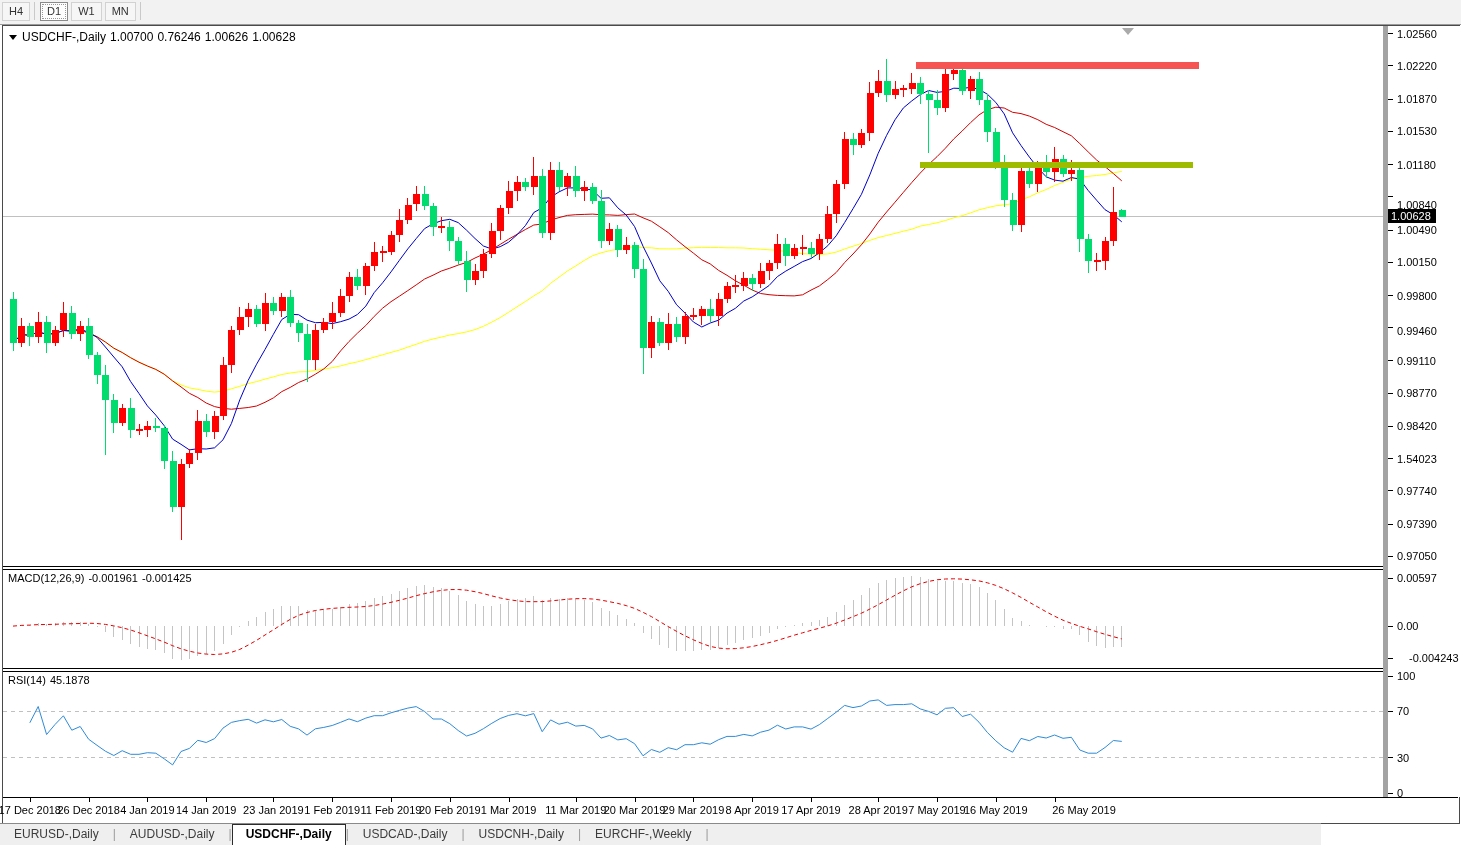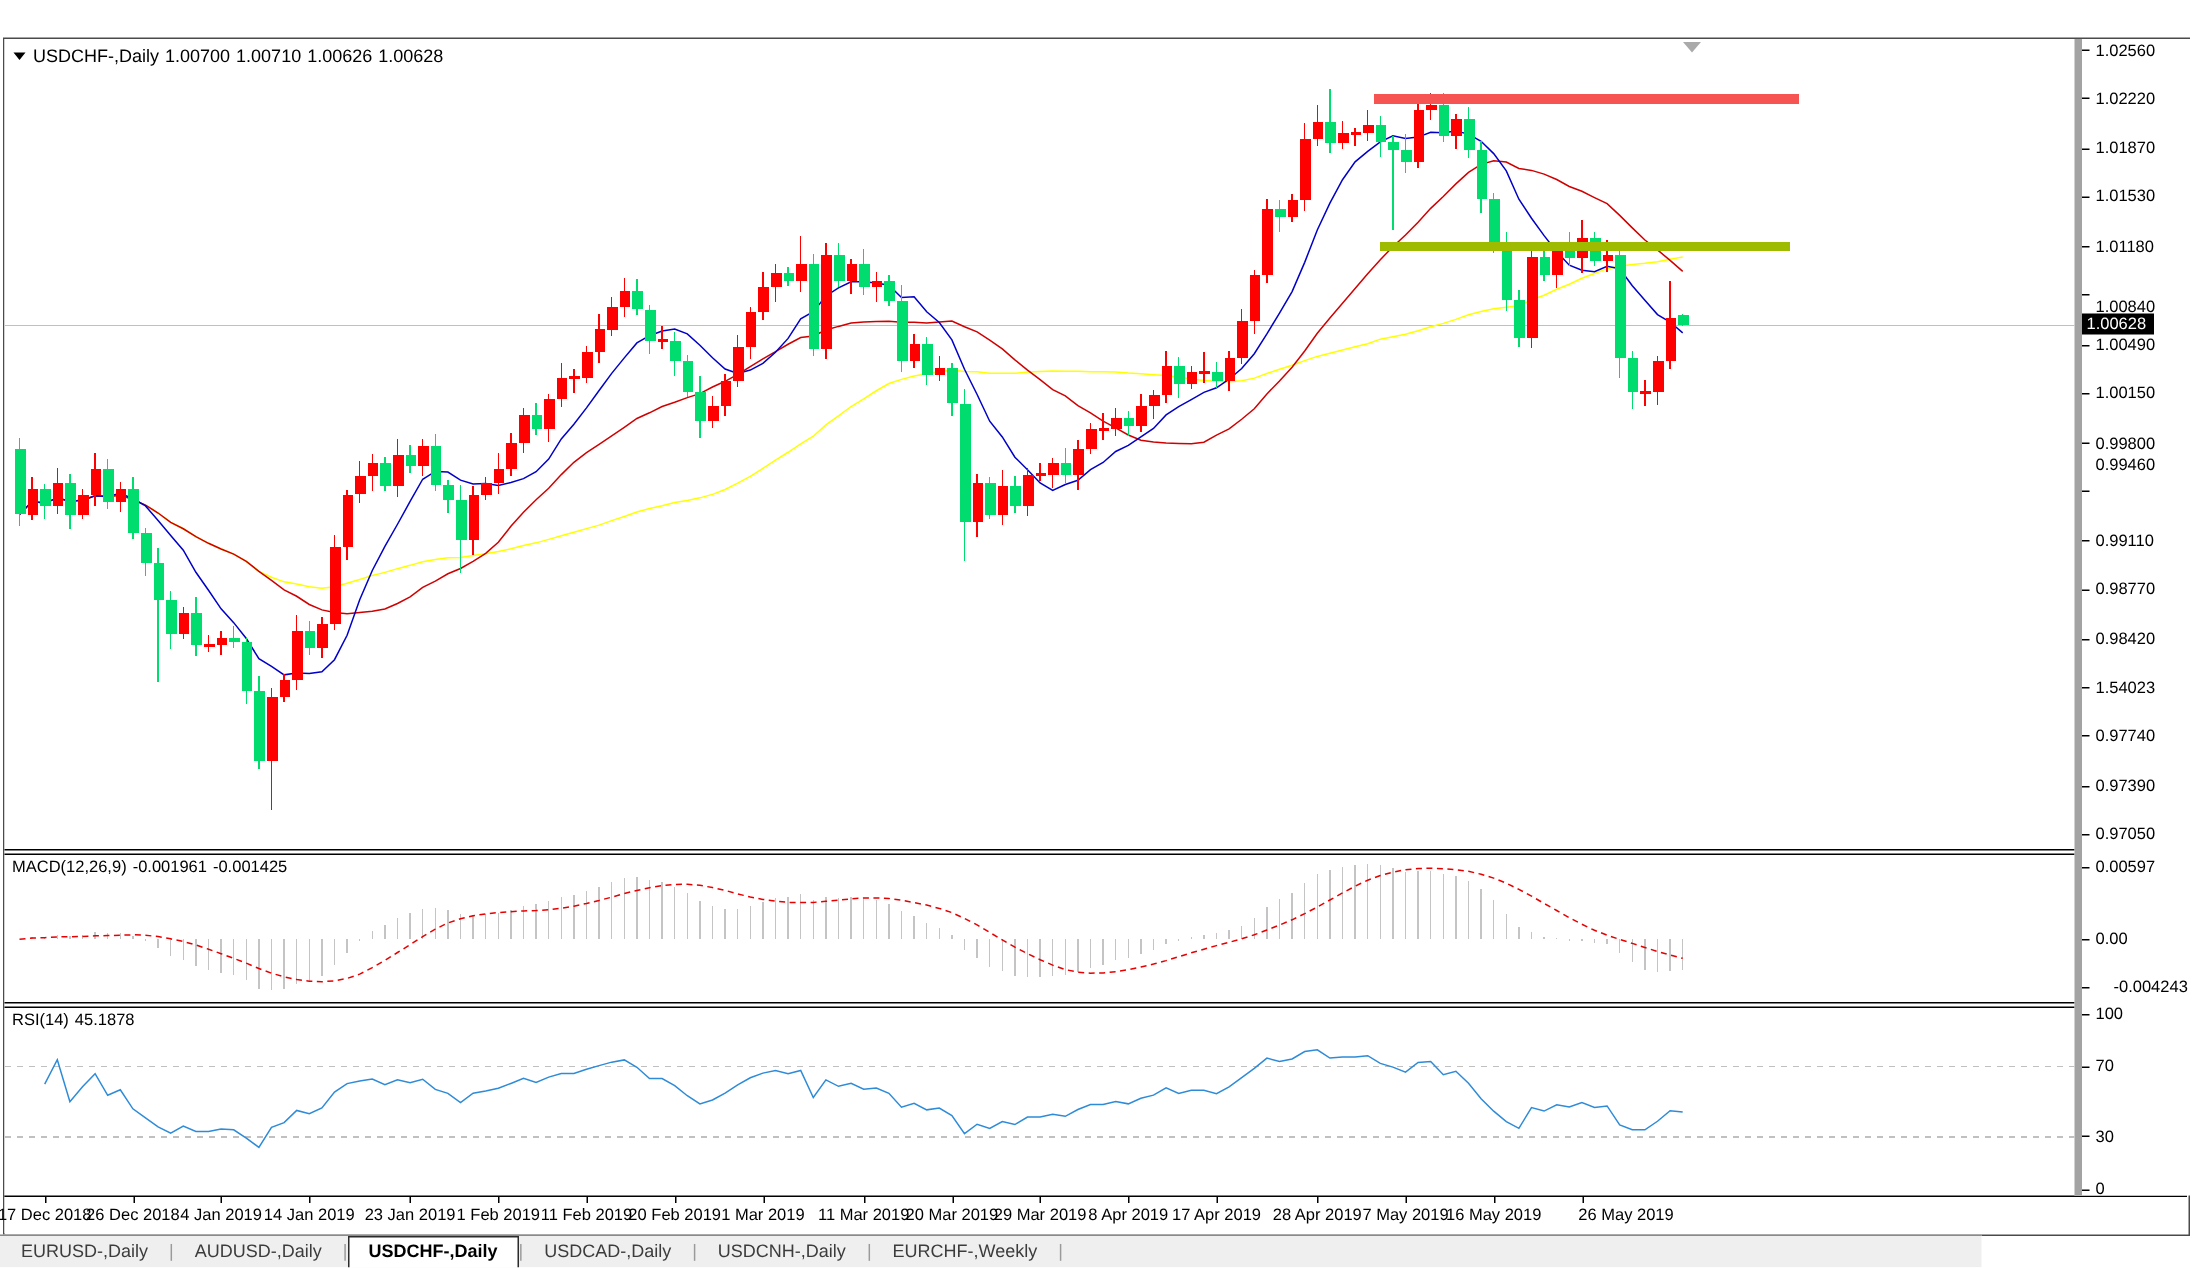--- a/index.html
+++ b/index.html
@@ -37,20 +37,21 @@
   .tab{display:inline-block;padding:3px 14px 4px 14px;font-size:12px;color:#3c3c3c;line-height:13px;}
   .tab.active{background:#fff;border:1px solid #2b2b2b;border-bottom:none;font-weight:bold;color:#000;padding:3px 13px 5px 13px;}
   .tabsep{display:inline-block;color:#9a9a9a;font-size:12px;vertical-align:top;padding-top:3px;}
   svg{shape-rendering:crispEdges;}
 </style>
 </head>
 <body>
 
 <div id="app">
 
+  <div id="toolbar"><span class="tfbtn">H4</span><span class="tbsep"></span><span class="tfbtn active">D1</span><span class="tfbtn">W1</span><span class="tfbtn">MN</span><span class="tbsep"></span></div>
 
   <div id="frame">
     <svg id="price-svg" class="pane" width="1380" height="540">
         <line x1="0" x2="1380" y1="190.9755752212384" y2="190.9755752212384" stroke="#C0C0C0"></line>
         <polyline fill="none" stroke="#FFFF00" stroke-width="1" shape-rendering="auto" points="10.0,317.0 18.4,308.4 26.8,309.4 35.2,306.0 43.6,308.2 52.0,307.5 60.4,304.5 68.8,305.0 77.2,304.4 85.6,306.9 94.0,310.7 102.4,316.0 110.8,322.2 119.2,326.5 127.6,331.7 136.0,336.2 144.4,340.0 152.8,343.4 161.2,348.2 169.6,354.9 178.0,358.8 186.4,361.9 194.8,363.4 203.2,365.1 211.6,366.1 220.0,365.1 228.4,362.8 236.8,360.3 245.2,357.6 253.6,355.6 262.0,353.1 270.4,350.9 278.8,348.5 287.2,347.0 295.6,345.9 304.0,345.6 312.4,344.4 320.8,343.1 329.2,341.7 337.6,339.9 346.0,337.7 354.4,335.9 362.8,333.6 371.2,331.2 379.6,328.8 388.0,326.4 396.4,324.1 404.8,321.1 413.2,318.3 421.6,315.3 430.0,313.0 438.4,311.1 446.8,309.0 455.2,307.6 463.6,305.9 472.0,303.6 480.4,300.3 488.8,296.1 497.2,291.6 505.6,286.3 514.0,280.8 522.4,275.5 530.8,269.9 539.2,264.8 547.6,257.3 556.0,251.2 564.4,245.0 572.8,239.9 581.2,234.5 589.6,229.7 598.0,226.9 606.4,224.7 614.8,223.2 623.2,221.8 631.6,220.6 640.0,221.6 648.4,221.8 656.8,222.8 665.2,222.9 673.6,222.9 682.0,222.0 690.4,221.7 698.8,221.4 707.2,221.5 715.6,221.5 724.0,221.8 732.4,221.8 740.8,222.0 749.2,222.7 757.6,223.2 766.0,223.8 774.4,224.3 782.8,225.5 791.2,226.7 799.6,227.6 808.0,228.2 816.4,228.5 824.8,227.9 833.2,226.1 841.6,223.0 850.0,220.2 858.4,217.5 866.8,214.4 875.2,211.6 883.6,209.5 892.0,207.4 900.4,205.2 908.8,203.2 917.2,200.1 925.6,198.5 934.0,196.8 942.4,194.5 950.8,191.8 959.2,189.6 967.6,186.9 976.0,183.8 984.4,181.7 992.8,179.8 1001.2,178.8 1009.6,177.8 1018.0,173.9 1026.4,170.8 1034.8,166.8 1043.2,163.5 1051.6,159.5 1060.0,156.3 1068.4,153.1 1076.8,151.5 1085.2,150.3 1093.6,149.5 1102.0,148.5 1110.4,146.8 1118.8,145.4"></polyline>
         <polyline fill="none" stroke="#D00000" stroke-width="1" shape-rendering="auto" points="10.0,317.0 18.4,308.4 26.8,309.4 35.2,306.0 43.6,308.2 52.0,307.5 60.4,304.5 68.8,305.0 77.2,304.4 85.6,306.9 94.0,310.7 102.4,316.0 110.8,322.2 119.2,326.5 127.6,331.7 136.0,336.2 144.4,340.0 152.8,343.4 161.2,348.2 169.6,354.9 178.0,360.9 186.4,367.3 194.8,371.5 203.2,377.0 211.6,380.6 220.0,382.4 228.4,383.2 236.8,382.4 245.2,381.5 253.6,380.0 262.0,376.3 270.4,371.9 278.8,365.6 287.2,361.4 295.6,356.5 304.0,353.0 312.4,348.2 320.8,342.9 329.2,335.5 337.6,324.9 346.0,315.5 354.4,307.2 362.8,299.5 371.2,290.4 379.6,282.2 388.0,275.7 396.4,270.2 404.8,264.6 413.2,258.9 421.6,253.0 430.0,249.2 438.4,245.0 446.8,242.2 455.2,239.1 463.6,236.4 472.0,232.0 480.4,228.2 488.8,223.6 497.2,218.4 505.6,213.2 514.0,208.4 522.4,203.5 530.8,199.0 539.2,198.0 547.6,194.0 556.0,191.6 564.4,189.4 572.8,188.7 581.2,188.4 589.6,188.1 598.0,188.8 606.4,188.9 614.8,189.4 623.2,188.6 631.6,188.0 640.0,191.8 648.4,195.2 656.8,200.8 665.2,206.6 673.6,213.9 682.0,220.7 690.4,227.1 698.8,233.8 707.2,237.9 715.6,244.4 724.0,249.3 732.4,254.8 740.8,259.2 749.2,264.0 757.6,267.5 766.0,268.7 774.4,269.4 782.8,269.7 791.2,269.9 799.6,268.8 808.0,264.1 816.4,259.9 824.8,253.5 833.2,246.5 841.6,236.6 850.0,228.0 858.4,218.8 866.8,208.0 875.2,196.2 883.6,186.0 892.0,176.2 900.4,166.3 908.8,156.5 917.2,147.1 925.6,138.5 934.0,130.7 942.4,122.2 950.8,112.9 959.2,105.0 967.6,96.6 976.0,88.9 984.4,83.6 992.8,81.2 1001.2,82.0 1009.6,86.3 1018.0,87.6 1026.4,90.1 1034.8,93.7 1043.2,98.3 1051.6,101.5 1060.0,105.7 1068.4,109.8 1076.8,117.6 1085.2,125.9 1093.6,134.0 1102.0,140.6 1110.4,147.6 1118.8,154.9"></polyline>
         <polyline fill="none" stroke="#0000C8" stroke-width="1" shape-rendering="auto" points="10.0,317.0 18.4,308.4 26.8,309.4 35.2,306.0 43.6,308.2 52.0,307.5 60.4,304.5 68.8,305.0 77.2,302.8 85.6,306.5 94.0,311.3 102.4,321.0 110.8,331.0 119.2,340.8 127.6,355.5 136.0,367.5 144.4,379.9 152.8,389.1 161.2,399.7 169.6,413.1 178.0,418.3 186.4,423.9 194.8,422.7 203.2,423.0 211.6,421.8 220.0,413.8 228.4,397.5 236.8,373.8 245.2,354.3 253.6,338.2 262.0,323.5 270.4,308.3 278.8,293.5 287.2,288.3 295.6,288.7 304.0,294.1 312.4,296.7 320.8,296.4 329.2,297.6 337.6,295.7 346.0,293.1 354.4,288.5 362.8,280.1 371.2,266.6 379.6,256.8 388.0,245.9 396.4,234.3 404.8,222.9 413.2,212.6 421.6,202.6 430.0,197.8 438.4,194.7 446.8,193.3 455.2,196.6 463.6,204.2 472.0,212.5 480.4,220.0 488.8,223.0 497.2,220.7 505.6,216.2 514.0,208.8 522.4,199.6 530.8,186.5 539.2,181.8 547.6,171.3 556.0,165.9 564.4,161.9 572.8,161.9 581.2,162.6 589.6,164.2 598.0,172.3 606.4,171.8 614.8,181.8 623.2,189.0 631.6,200.6 640.0,220.2 648.4,237.0 656.8,254.8 665.2,265.3 673.6,278.8 682.0,287.1 690.4,296.0 698.8,301.0 707.2,297.0 715.6,294.2 724.0,287.1 732.4,282.3 740.8,275.0 749.2,270.9 757.6,265.3 766.0,259.6 774.4,250.6 782.8,245.1 791.2,240.4 799.6,235.6 808.0,232.5 816.4,226.8 824.8,219.7 833.2,209.8 841.6,196.6 850.0,182.7 858.4,168.4 866.8,148.9 875.2,127.3 883.6,109.4 892.0,93.8 900.4,81.9 908.8,74.9 917.2,68.6 925.6,64.5 934.0,66.4 942.4,65.4 950.8,62.2 959.2,62.5 967.6,61.3 976.0,63.4 984.4,68.2 992.8,76.4 1001.2,87.9 1009.6,106.8 1018.0,119.5 1026.4,131.1 1034.8,141.8 1043.2,150.8 1051.6,154.1 1060.0,155.2 1068.4,151.5 1076.8,153.2 1085.2,164.5 1093.6,174.2 1102.0,183.7 1110.4,188.7 1118.8,195.9"></polyline>
         <g>
           <line x1="10" x2="10" y1="265.7" y2="324.5" stroke="#00DC6E"></line>
           <rect x="7" y="273.3" width="7" height="43.6" fill="#00DC6E"></rect>
@@ -318,21 +319,21 @@
           <rect x="1107.4" y="186.0" width="7" height="28.5" fill="#FF0000"></rect>
           <line x1="1118.8" x2="1118.8" y1="183.2" y2="191.2" stroke="#00DC6E"></line>
           <rect x="1115.8" y="184.1" width="7" height="6.8" fill="#00DC6E"></rect>
         </g>
         <rect x="913" y="36.4" width="283" height="7" fill="#F65353"></rect>
         <rect x="917" y="135.6" width="273" height="6" fill="#9FBB00"></rect>
       </svg>
     <div id="shiftmark"></div>
 
     <div id="ptitle" class="overlay-label">
-      <span class="tri-down"></span><span>USDCHF-,Daily</span><span class="num">1.00700</span><span class="num">1.00710</span><span class="num">1.00626</span><span class="num">1.00628</span>
+      <span class="tri-down"></span><span>USDCHF-,Daily</span><span class="num">1.00700</span><span class="num">0.76246</span><span class="num">1.00626</span><span class="num">1.00628</span>
     </div>
 
     <div id="sep1"></div>
 
     <svg id="macd-svg" class="pane" width="1380" height="98" style="top:544px;">
         <g>
           <line x1="10" x2="10" y1="56.1" y2="56.1" stroke="#C4C4C4"></line>
           <line x1="18.4" x2="18.4" y1="56.1" y2="54.7" stroke="#C4C4C4"></line>
           <line x1="26.8" x2="26.8" y1="56.1" y2="54.5" stroke="#C4C4C4"></line>
           <line x1="35.2" x2="35.2" y1="56.1" y2="53.2" stroke="#C4C4C4"></line>
@@ -497,21 +498,21 @@
         <div class="axlabel" style="top: 132.609px;">1.01180</div>
         <div class="axdash" style="top: 170.364px;"></div>
         <div class="axlabel" style="top: 173px;">1.00840</div>
         <div class="axdash" style="top: 203.567px;"></div>
         <div class="axlabel" style="top: 198.067px;">1.00490</div>
         <div class="axdash" style="top: 235.822px;"></div>
         <div class="axlabel" style="top: 230.322px;">1.00150</div>
         <div class="axdash" style="top: 269.026px;"></div>
         <div class="axlabel" style="top: 263.526px;">0.99800</div>
         <div class="axdash" style="top: 301.281px;"></div>
-        <div class="axlabel" style="top: 278px;">0.99460</div>
+        <div class="axlabel" style="top: 299px;">0.99460</div>
         <div class="axdash" style="top: 334.484px;"></div>
         <div class="axlabel" style="top: 328.984px;">0.99110</div>
         <div class="axdash" style="top: 366.739px;"></div>
         <div class="axlabel" style="top: 361.239px;">0.98770</div>
         <div class="axdash" style="top: 399.942px;"></div>
         <div class="axlabel" style="top: 394.442px;">0.98420</div>
         <div class="axdash" style="top: 432.197px;"></div>
         <div class="axlabel" style="top: 426.697px;">1.54023</div>
         <div class="axdash" style="top: 464.452px;"></div>
         <div class="axlabel" style="top: 458.952px;">0.97740</div>

